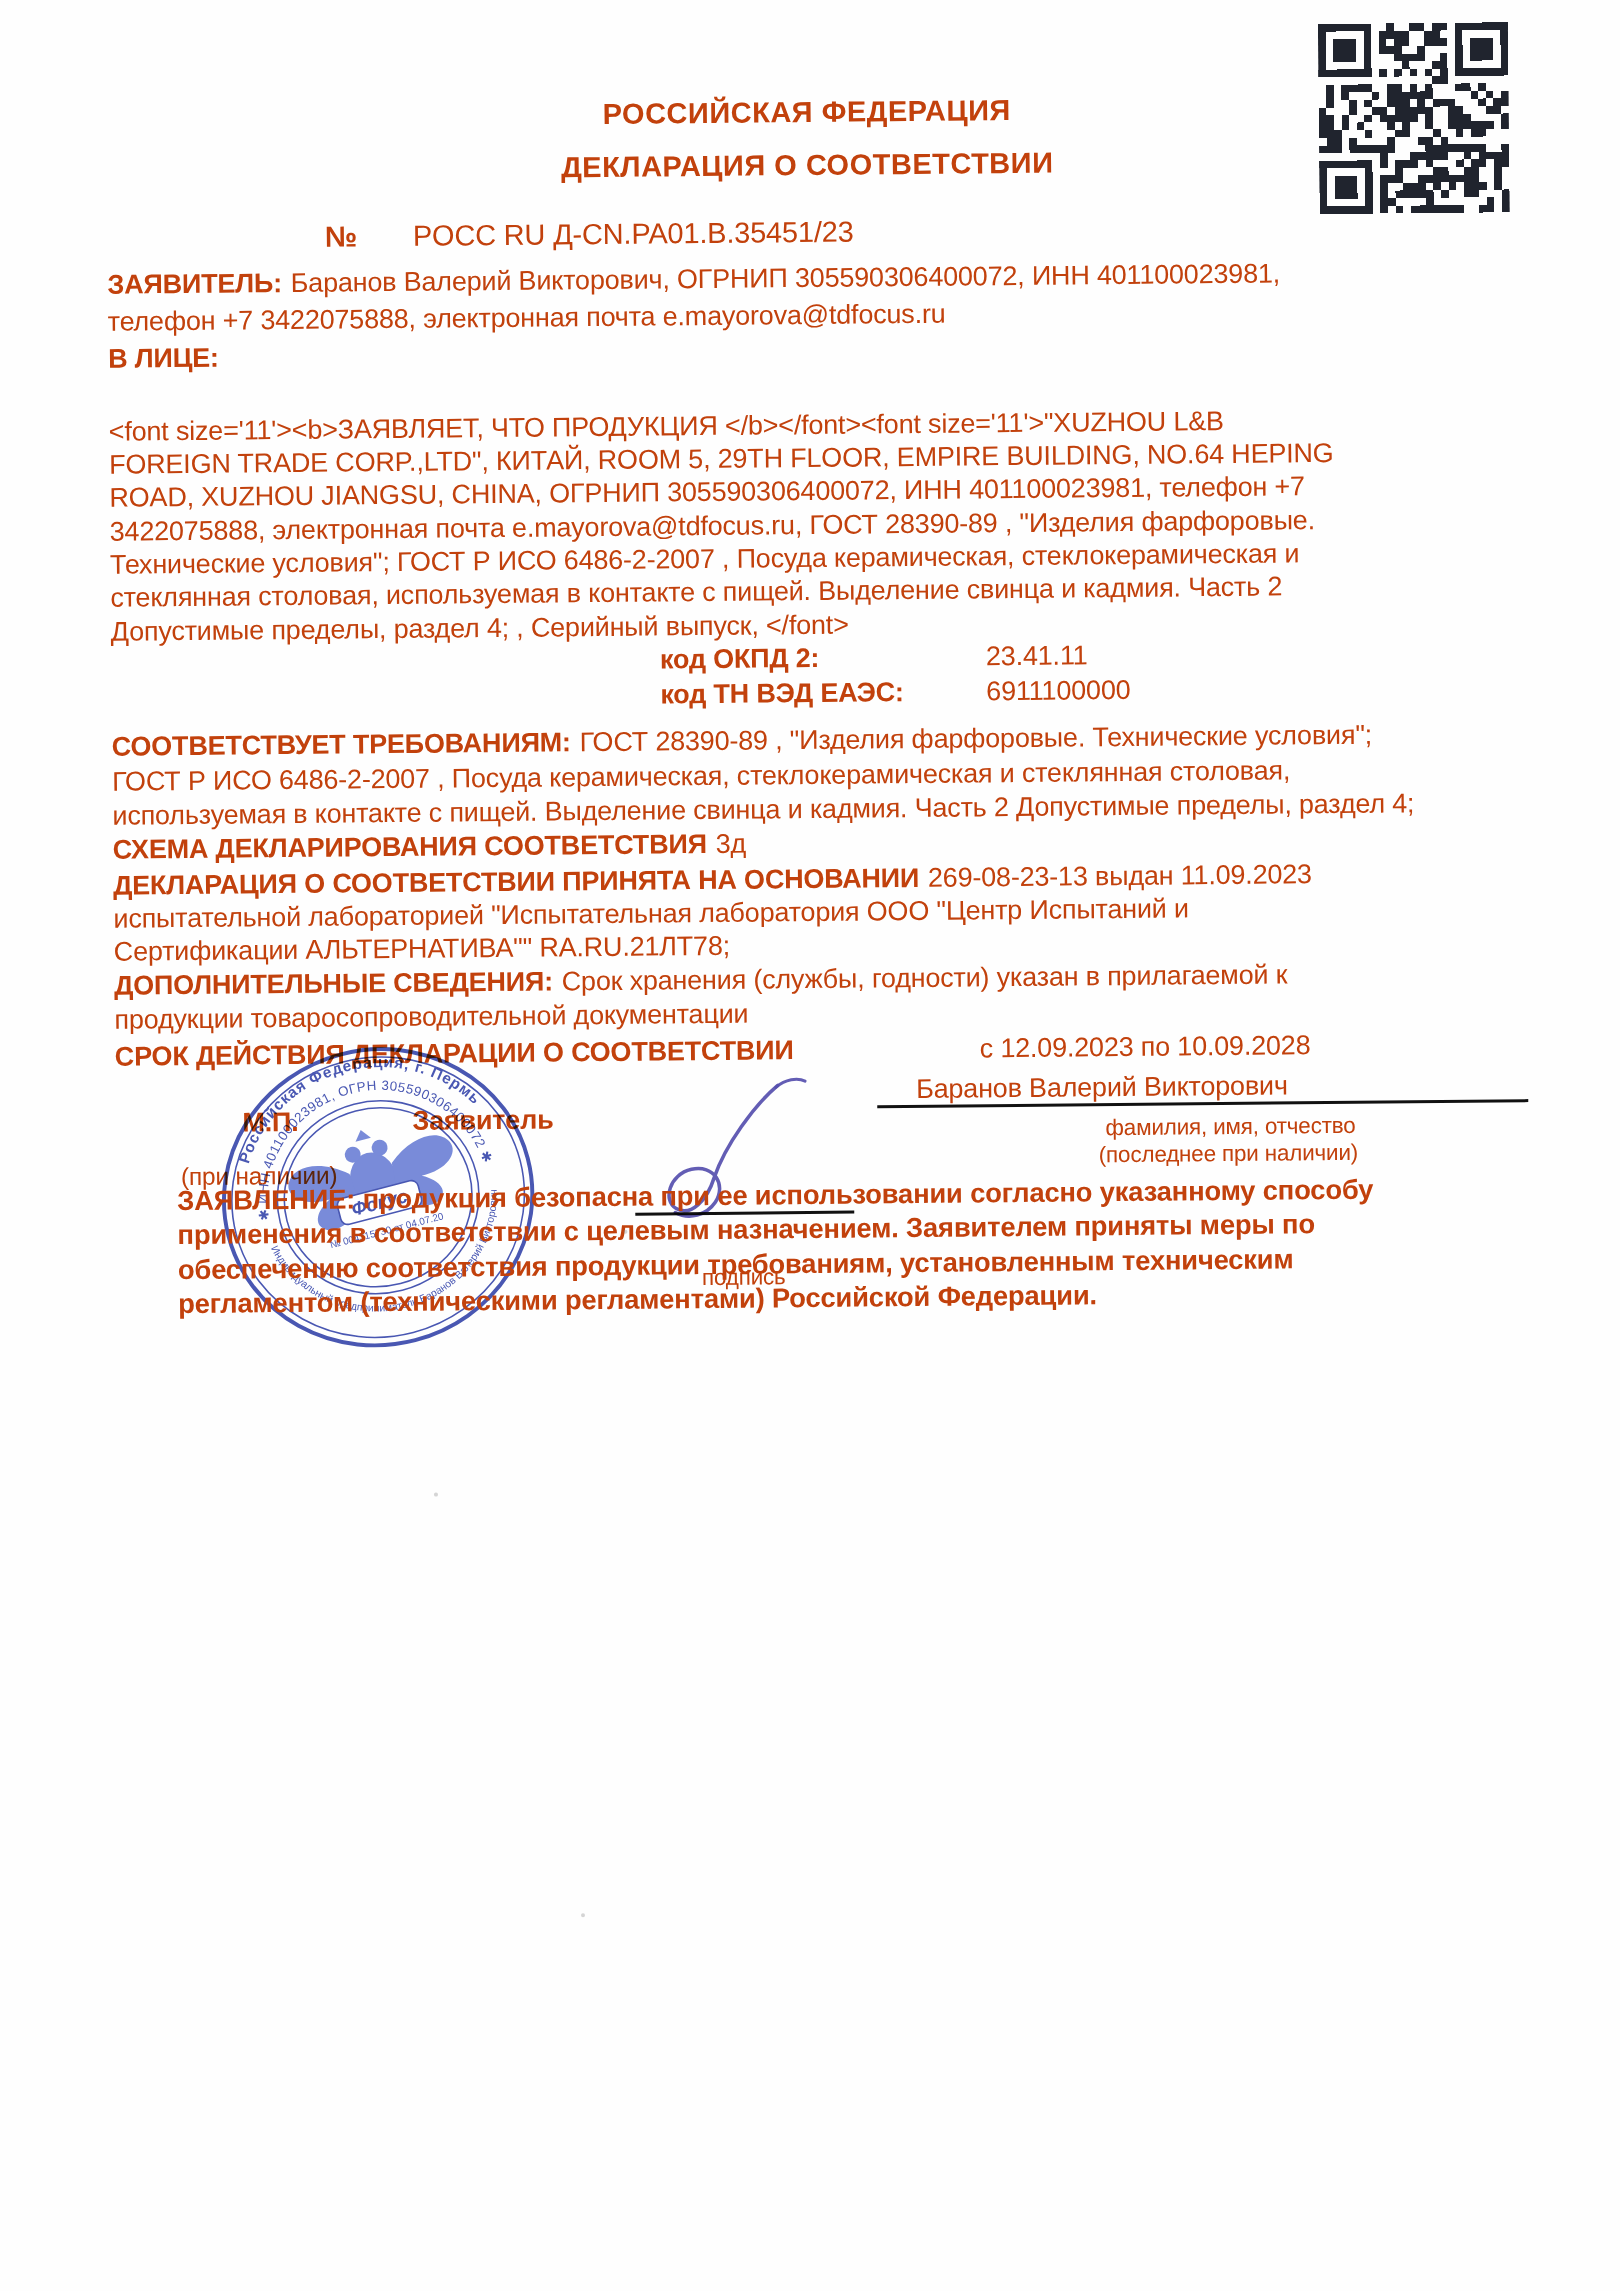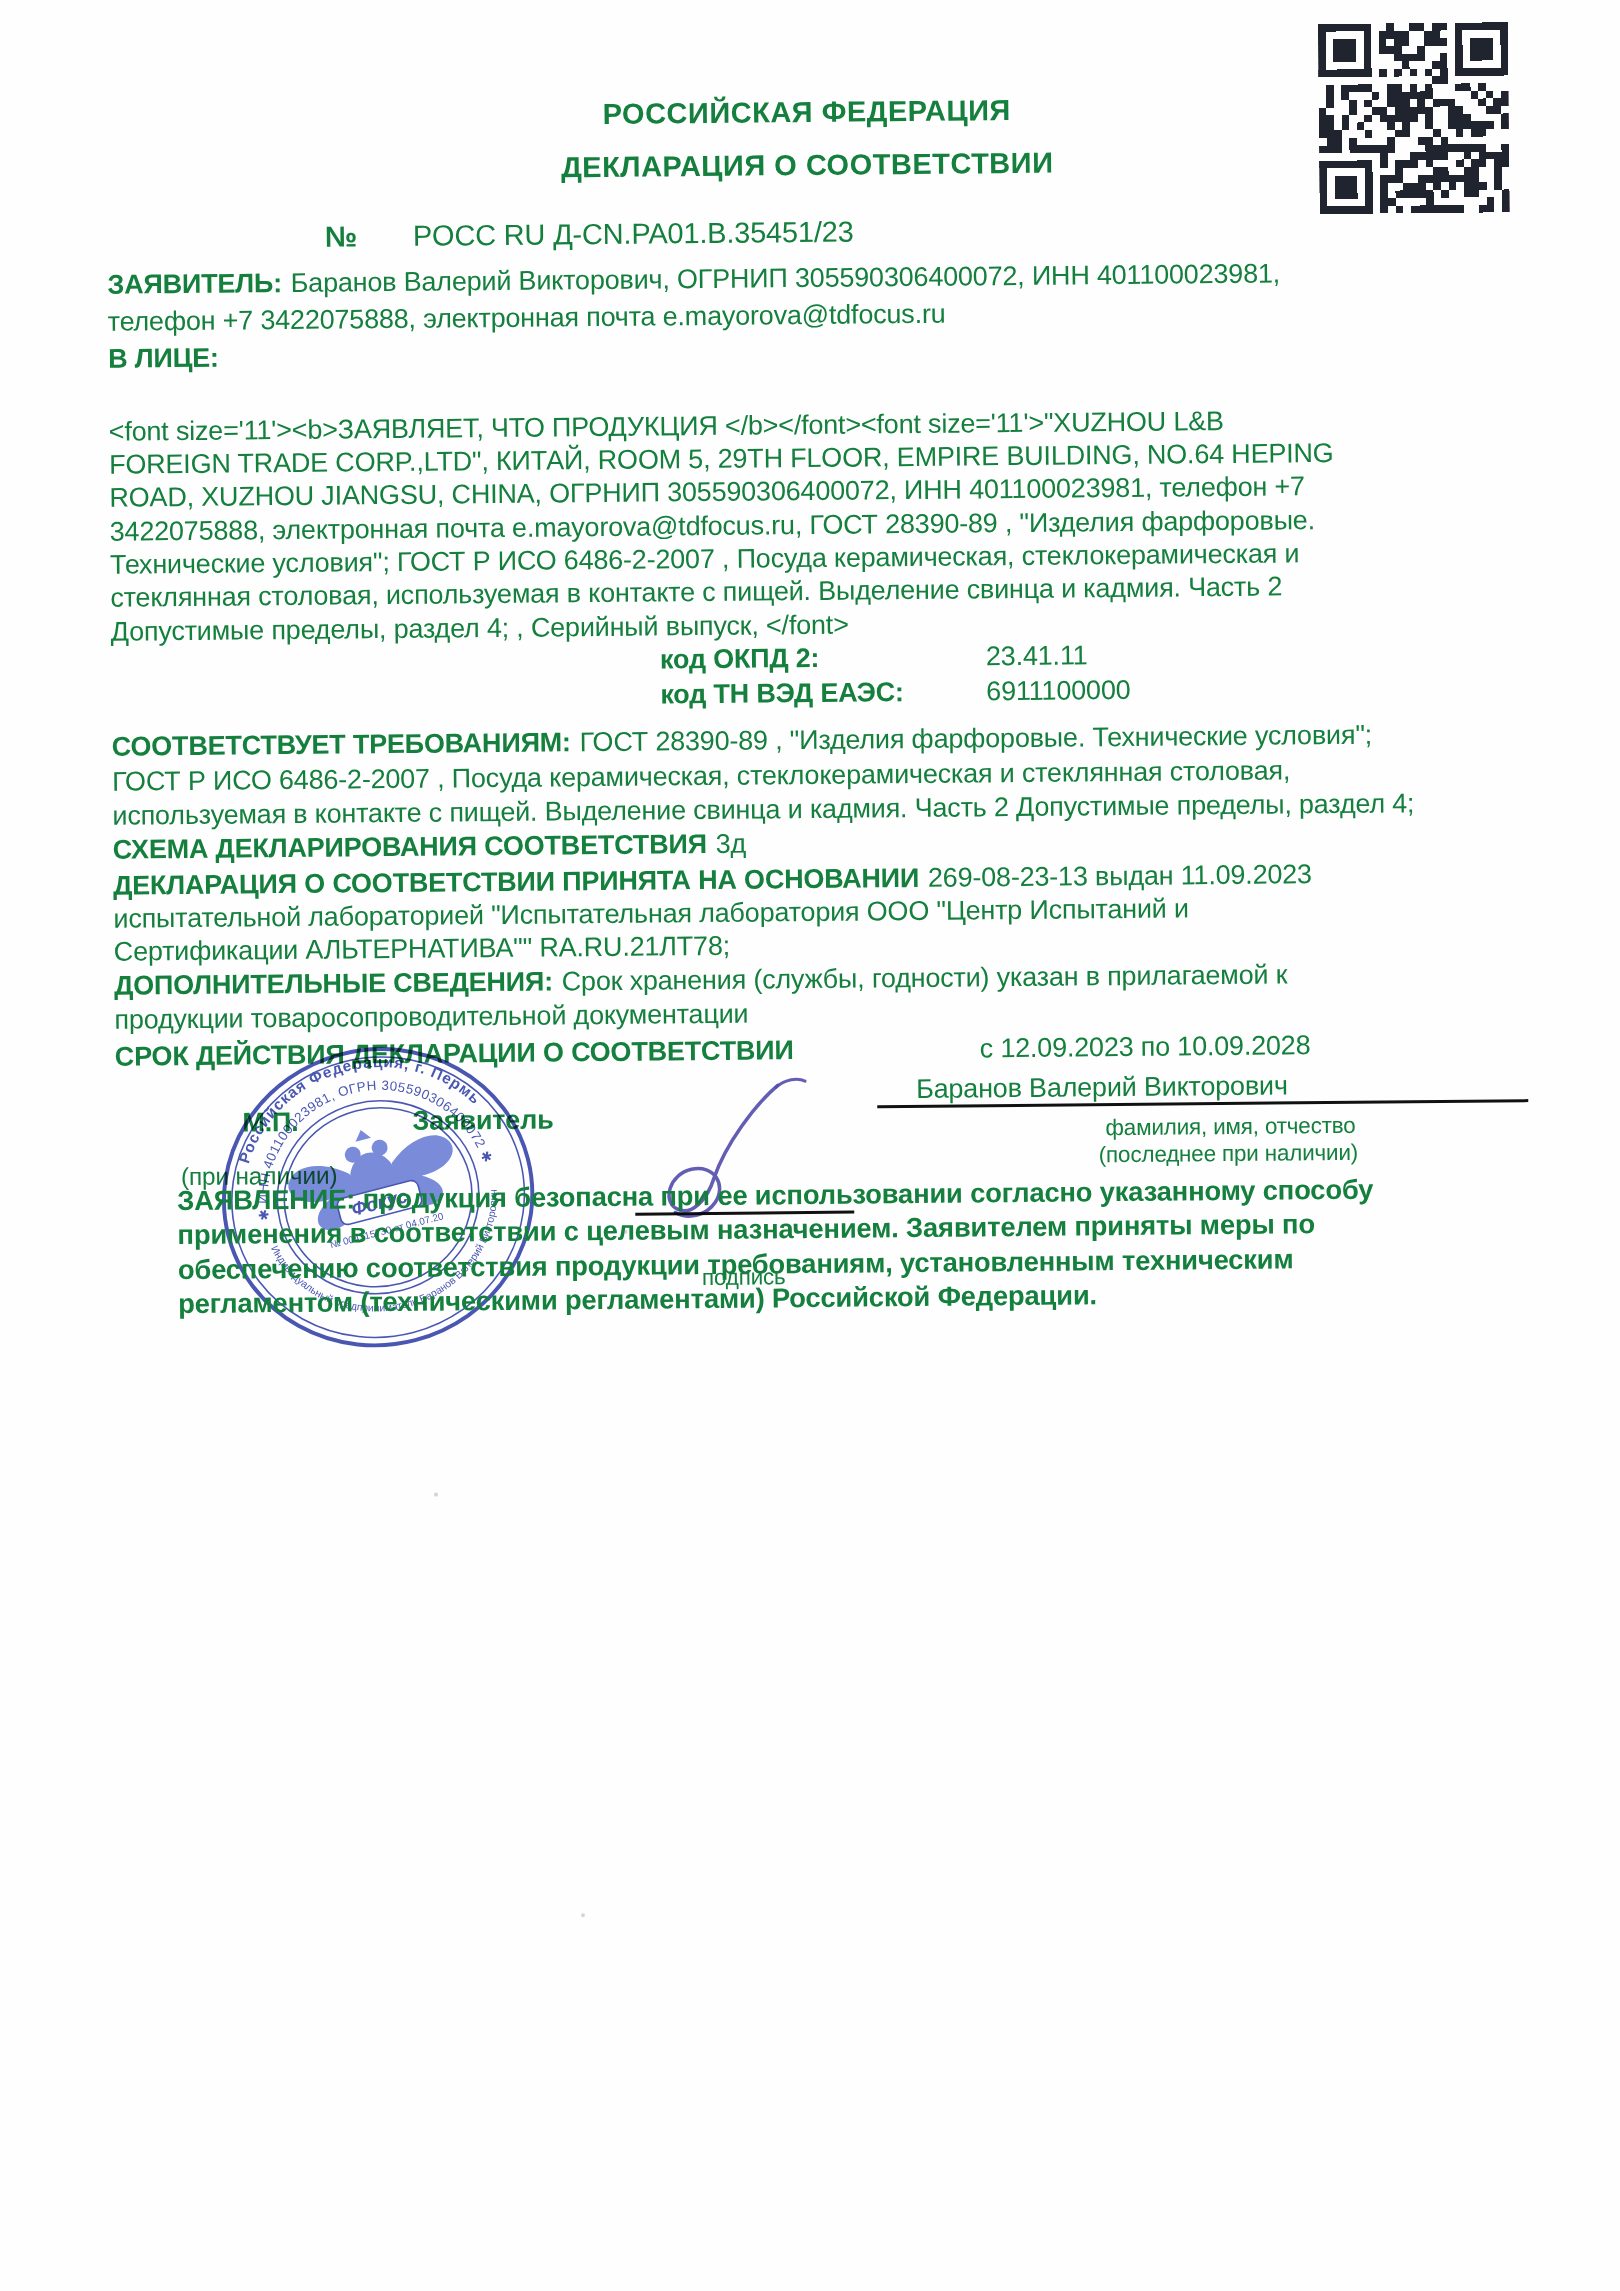--- a/index.html
+++ b/index.html
@@ -1,17 +1,17 @@
 <!DOCTYPE html>
 <html><head>
 <meta charset="utf-8">
 <style>
   html,body{margin:0;padding:0;background:#ffffff;}
   .page{position:relative;width:1620px;height:2292px;background:#fefefe;overflow:hidden;
-        font-family:"Liberation Sans",sans-serif;color:#15803d;}
+        font-family:"Liberation Sans",sans-serif;color:#c2410c;}
   .tilt{position:absolute;inset:0;transform:rotate(-0.55deg);transform-origin:50% 38%;}
   .ln{position:absolute;left:113px;white-space:nowrap;font-size:27px;letter-spacing:-0.2px;}
   .b{font-weight:bold;}
   .lbl{font-weight:bold;margin-right:8.8px;}
   .center{left:118px;width:1392px;text-align:center;}
   .t1{font-size:29px;font-weight:bold;letter-spacing:0.5px;}
   .t2{font-size:29px;font-weight:bold;letter-spacing:0.5px;}
   .numline{font-size:29px;}
   .numline .nsym{position:absolute;left:218px;font-weight:bold;}
   .numline .nval{position:absolute;left:306px;}

